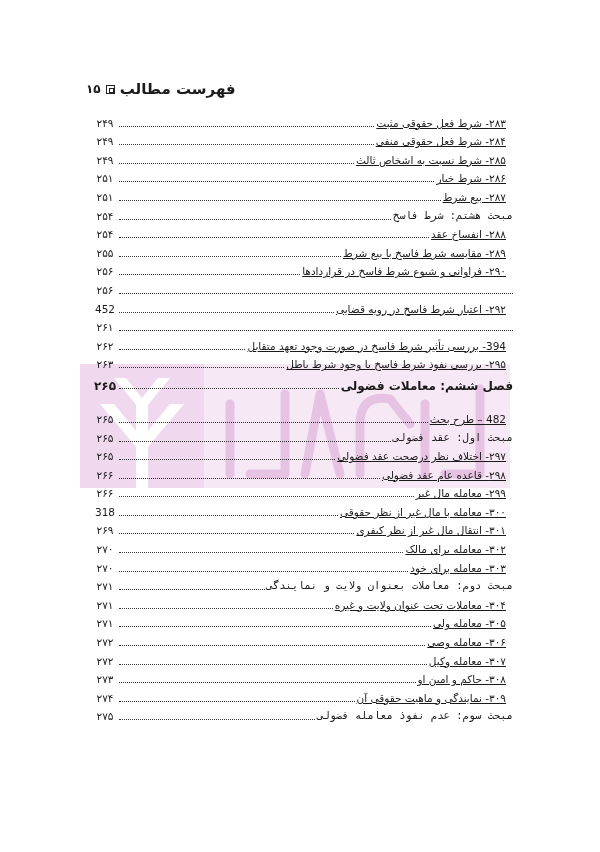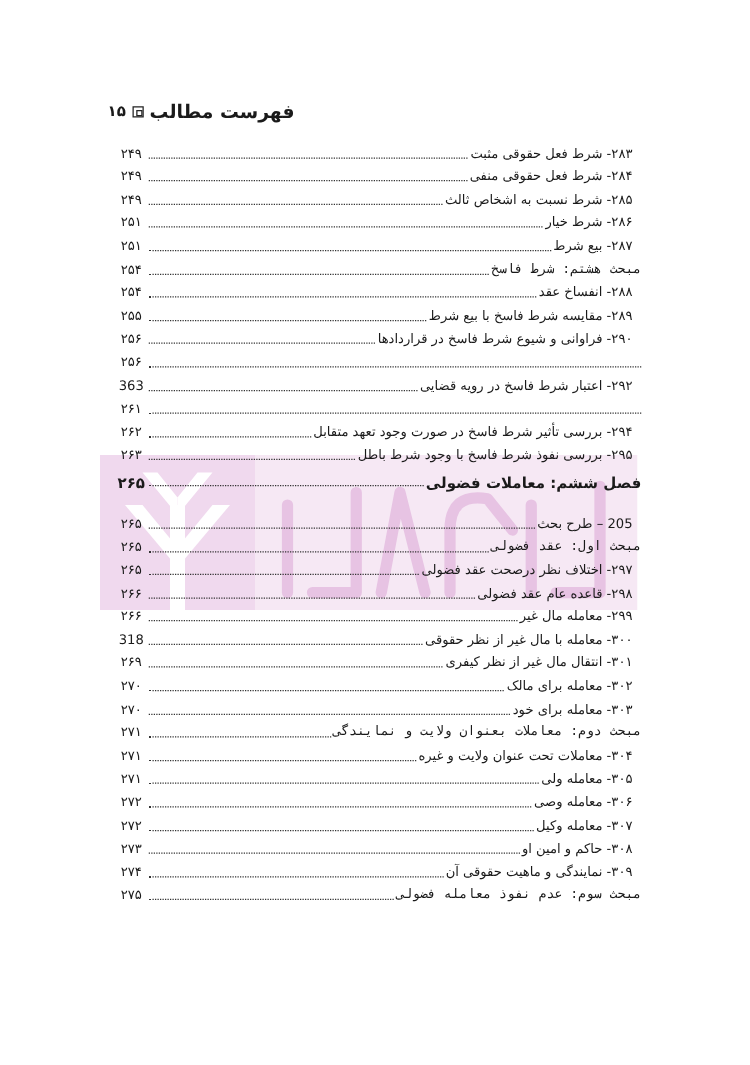--- a/index.html
+++ b/index.html
@@ -9,21 +9,21 @@
   .page-header { position: absolute; left: 86px; top: 80px; height: 18px; display: flex; align-items: center; gap: 5px; direction: ltr; }
   .page-header .pnum { font-size: 12px; font-weight: bold; text-align: center; }
   .page-header .htitle { font-size: 15px; font-weight: bold; direction: rtl; }
   .page-header .hicon { width: 9px; height: 9px; border: 1px solid #222; position: relative; box-sizing: border-box; }
   .page-header .hicon::after { content: ""; position: absolute; left: 2px; top: 2px; width: 3px; height: 3px; border: 1px solid #222; }
   .toc { position: absolute; left: 92px; top: 111px; width: 421px; }
   .row { position: relative; height: 18.6px; display: flex; direction: rtl; align-items: flex-end; font-size: 10.5px; line-height: 14px; }
   .row .title { white-space: nowrap; padding-left: 2px; }
   .row .leader { flex: 1; border-bottom: 1.2px dotted #333; margin-bottom: 3px; min-width: 10px; }
   .row .page { white-space: nowrap; padding-right: 1px; width: 26px; text-align: center; direction: rtl; }
-  .row.item .title { padding-right: 7px; }
+  .row.item .title { padding-right: 7px; text-decoration: underline; }
   .row.section .title { padding-right: 0; font-family: Liberation Mono, monospace; }
   .row.chapter { height: 30px; font-size: 12px; font-weight: bold; align-items: center; }
   .row.chapter .leader { margin-bottom: -5px; }
   .row.chapter-gap-after { margin-bottom: 6px; }
 </style>
 </head>
 <body>
 
 <svg class="watermark" viewBox="0 0 430 124" xmlns="http://www.w3.org/2000/svg">
   <rect x="0" y="0" width="124" height="124" fill="#f0d9ee"></rect>
@@ -97,43 +97,43 @@
       <span class="leader"></span>
       <span class="page">۲۵۶</span>
     </div>
   <div class="row item">
       <span class="leader"></span>
       <span class="page">۲۵۶</span>
     </div>
   <div class="row item">
       <span class="title">۲۹۲- اعتبار شرط فاسخ در رویه قضایی</span>
       <span class="leader"></span>
-      <span class="page">363</span>
+      <span class="page">452</span>
     </div>
   <div class="row item">
       <span class="leader"></span>
       <span class="page">۲۶۱</span>
     </div>
   <div class="row item">
-      <span class="title">۲۹۴- بررسی تأثیر شرط فاسخ در صورت وجود تعهد متقابل</span>
+      <span class="title">394- بررسی تأثیر شرط فاسخ در صورت وجود تعهد متقابل</span>
       <span class="leader"></span>
       <span class="page">۲۶۲</span>
     </div>
   <div class="row item">
       <span class="title">۲۹۵- بررسی نفوذ شرط فاسخ با وجود شرط باطل</span>
       <span class="leader"></span>
       <span class="page">۲۶۳</span>
     </div>
   <div class="row chapter chapter-gap-after">
       <span class="title">فصل ششم: معاملات فضولی</span>
       <span class="leader"></span>
       <span class="page">۲۶۵</span>
     </div>
   <div class="row item">
-      <span class="title">205 – طرح بحث</span>
+      <span class="title">482 – طرح بحث</span>
       <span class="leader"></span>
       <span class="page">۲۶۵</span>
     </div>
   <div class="row section">
       <span class="title">مبحث اول: عقد فضولی</span>
       <span class="leader"></span>
       <span class="page">۲۶۵</span>
     </div>
   <div class="row item">
       <span class="title">۲۹۷- اختلاف نظر درصحت عقد فضولی</span>

